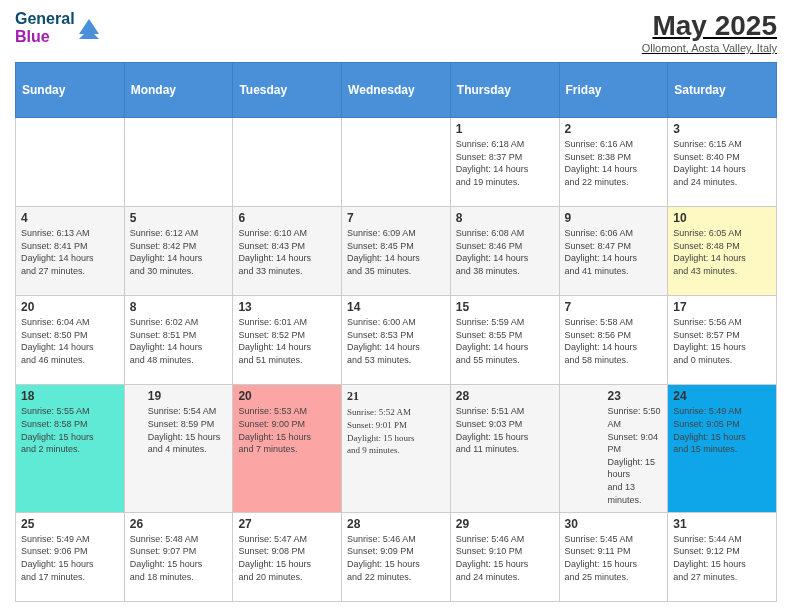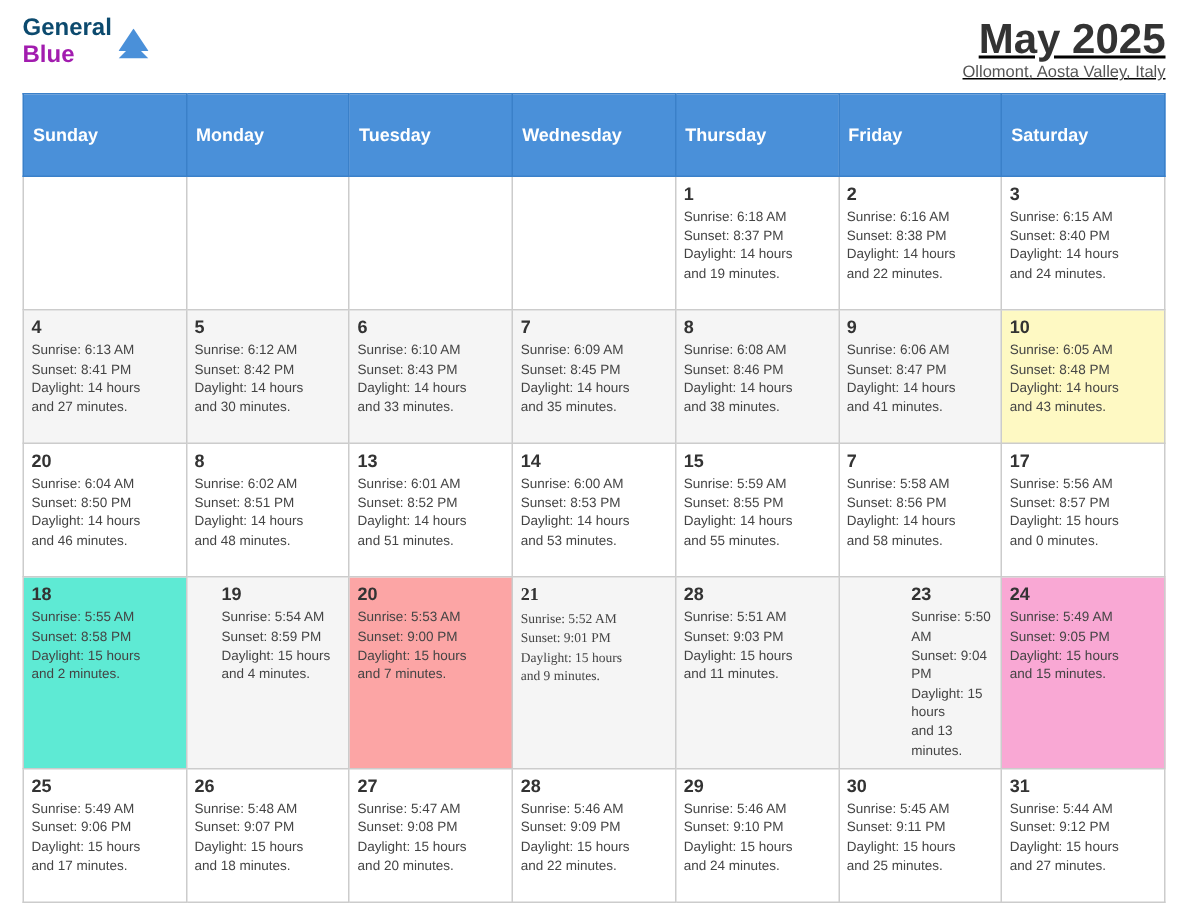--- a/index.html
+++ b/index.html
@@ -238,21 +238,21 @@
             <div class="day-info">Sunrise: 5:52 AM<br>Sunset: 9:01 PM<br>Daylight: 15 hours<br>and 9 minutes.</div>
           </td>
           <td style="background: rgb(245, 245, 245);">
             <span class="day-number">28</span>
             <div class="day-info">Sunrise: 5:51 AM<br>Sunset: 9:03 PM<br>Daylight: 15 hours<br>and 11 minutes.</div>
           </td>
           <td style="background: rgb(245, 245, 245); padding-left: 48px;">
             <span class="day-number">23</span>
             <div class="day-info">Sunrise: 5:50 AM<br>Sunset: 9:04 PM<br>Daylight: 15 hours<br>and 13 minutes.</div>
           </td>
-          <td style="background: #f9a8d4;">
+          <td style="background: #0ea5e9;">
             <span class="day-number">24</span>
             <div class="day-info">Sunrise: 5:49 AM<br>Sunset: 9:05 PM<br>Daylight: 15 hours<br>and 15 minutes.</div>
           </td>
         </tr>
         <tr>
           <td>
             <span class="day-number">25</span>
             <div class="day-info">Sunrise: 5:49 AM<br>Sunset: 9:06 PM<br>Daylight: 15 hours<br>and 17 minutes.</div>
           </td>
           <td>

